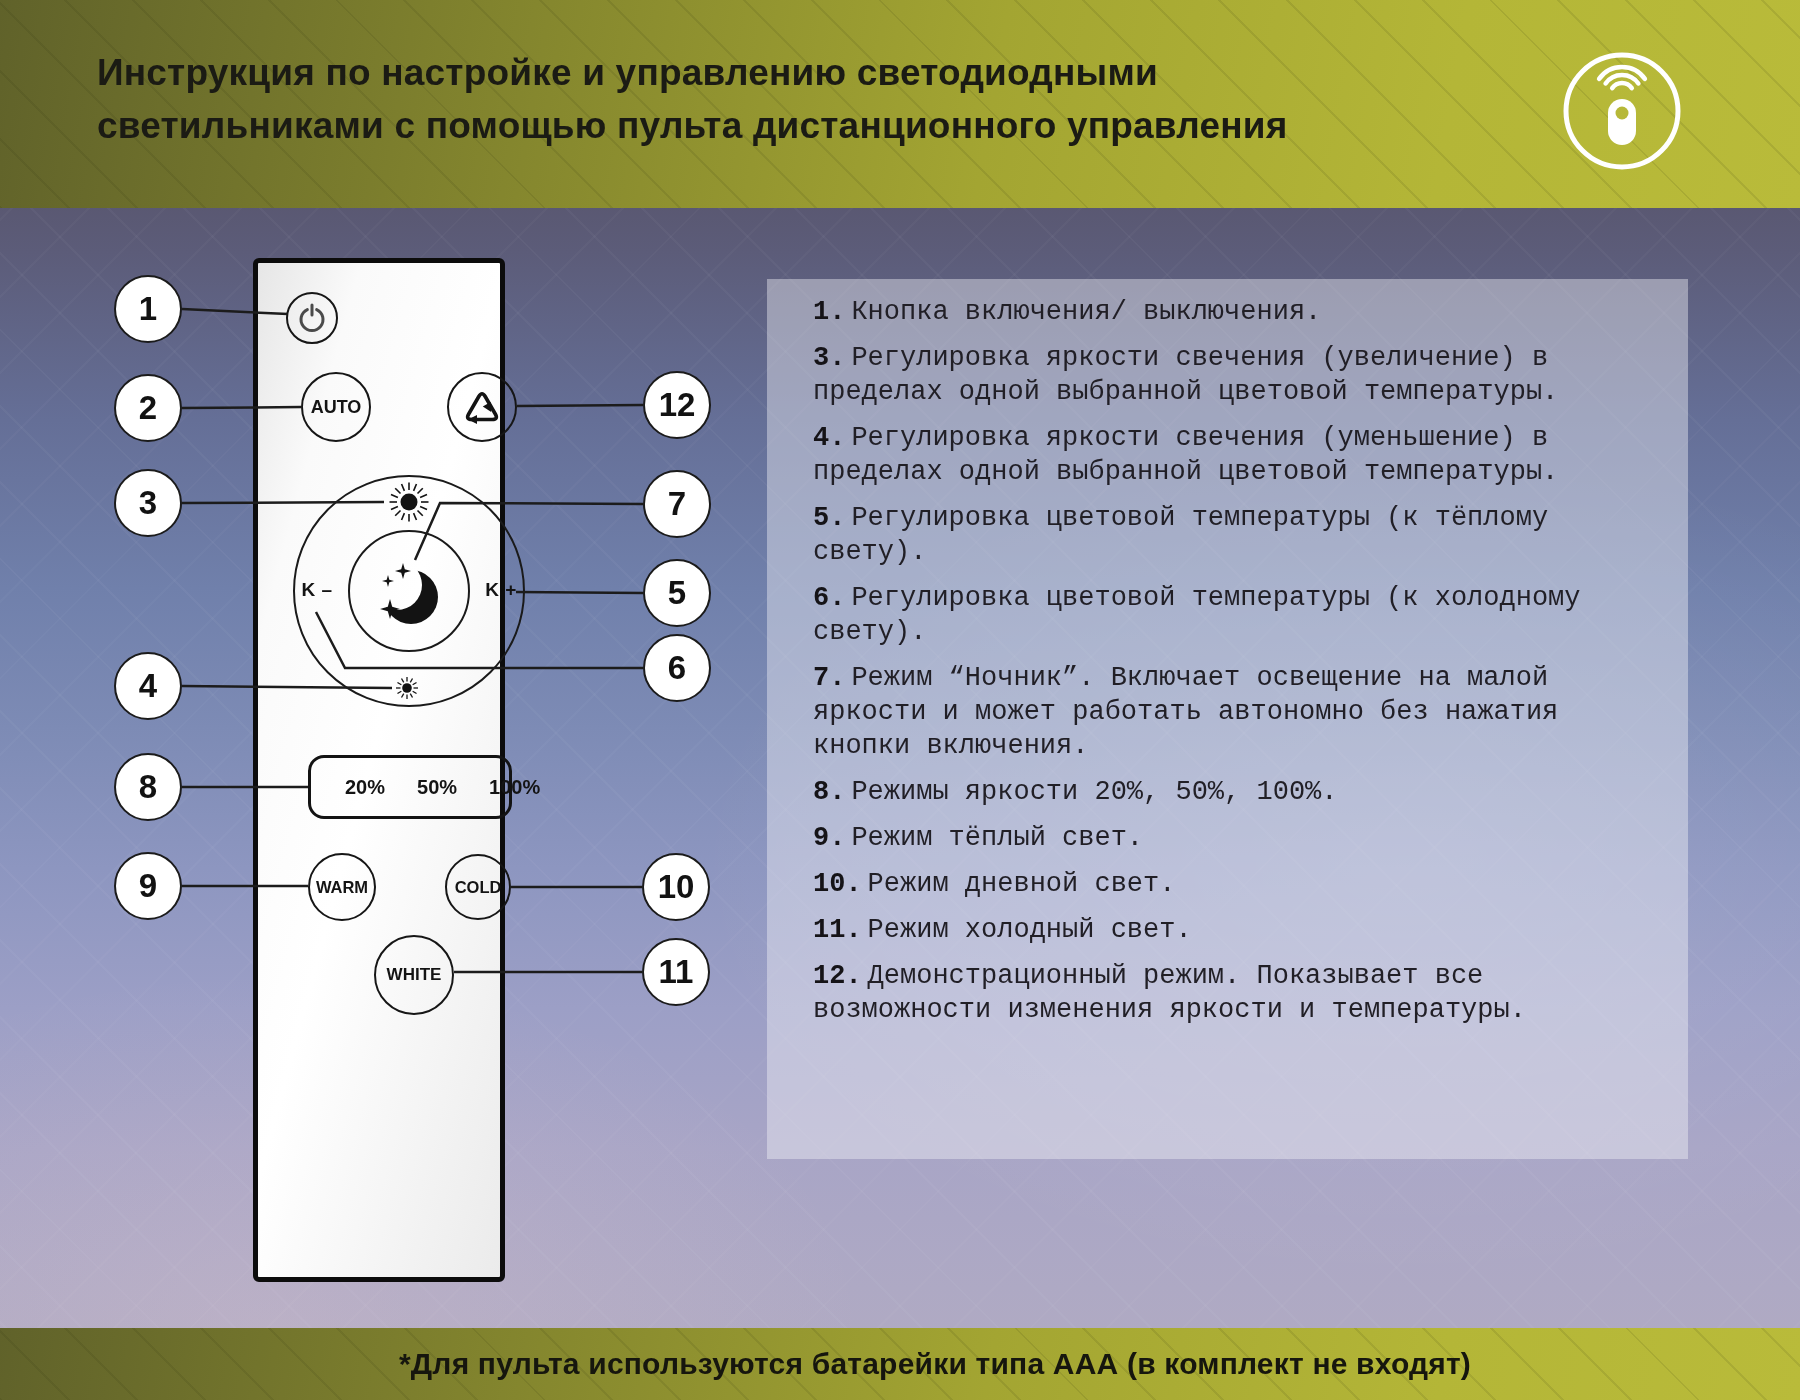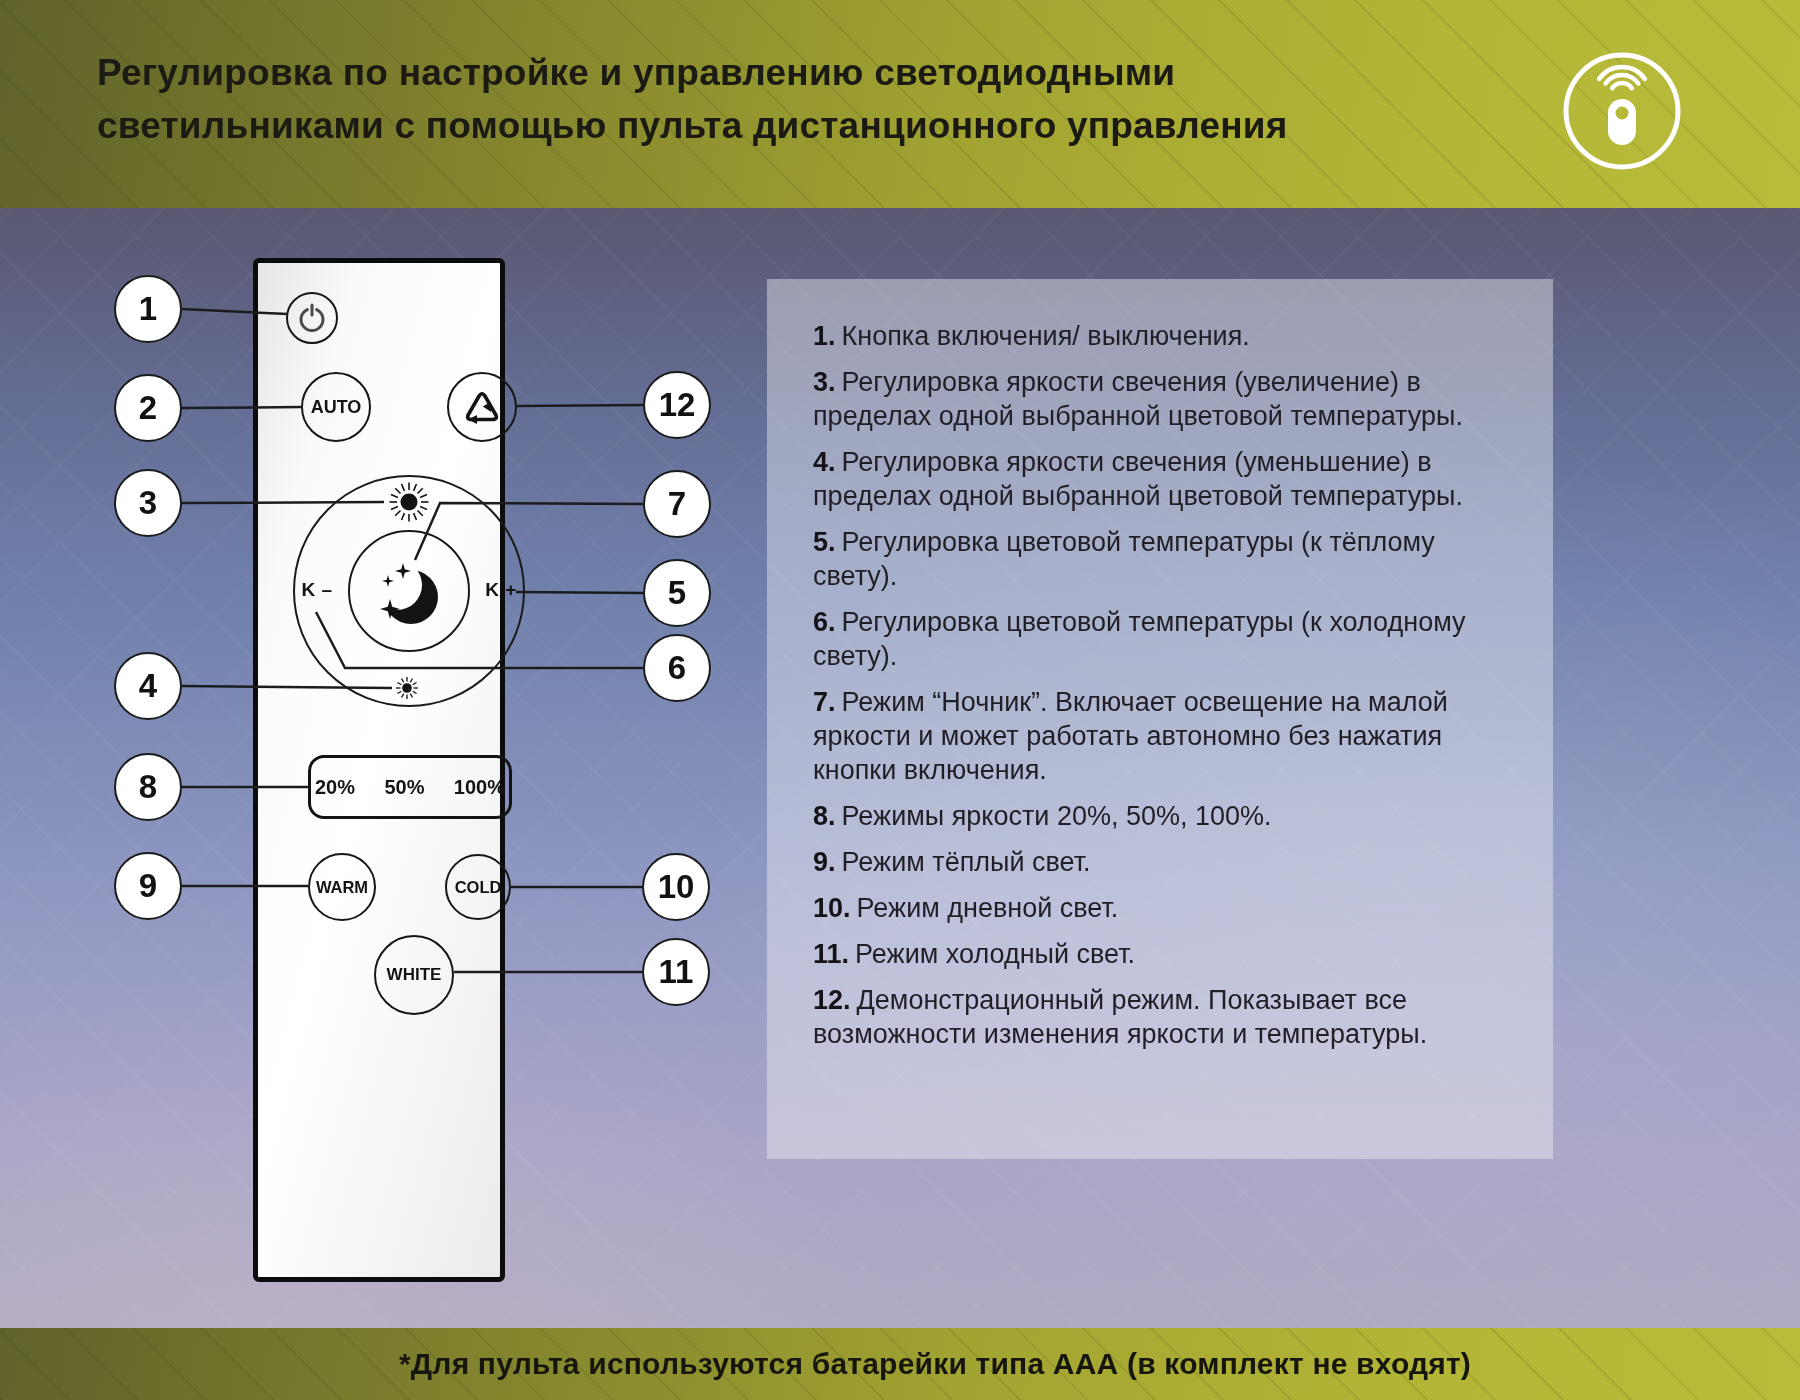--- a/index.html
+++ b/index.html
@@ -20,36 +20,36 @@
     background:linear-gradient(100deg,#60622a 0%,#85872e 30%,#a3a532 55%,#b4b637 80%,#b9bb3a 100%);}
   .band::before{content:"";position:absolute;inset:0;
     background:repeating-linear-gradient(45deg, rgba(35,40,8,0.10) 0 2px, transparent 2px 48px);}
   .band-top{top:0;height:208px;}
   .band-bottom{top:1328px;height:72px;}
   
   .title{position:absolute;left:97px;top:46px;width:1400px;z-index:3;
     font-size:37px;line-height:53px;font-weight:700;color:#1b1b14;letter-spacing:.2px;}
   .badge{position:absolute;left:1557px;top:43px;z-index:3;}
   
-  .panel{position:absolute;left:767px;top:279px;width:786px;height:880px;z-index:2;
+  .panel{position:absolute;left:767px;top:279px;width:921px;height:880px;z-index:2;
     background:rgba(244,242,248,0.42);box-sizing:border-box;
-    padding:40px 50px 0 46px;}
+    padding:16px 50px 0 46px;font-family:Liberation Mono, monospace;}
   .item{font-size:27px;line-height:34px;color:#211f26;margin-bottom:12px;}
   .item .num{font-weight:700;color:#151317;margin-right:6px;}
   
   .remote{position:absolute;left:253px;top:258px;width:252px;height:1024px;z-index:2;
     box-sizing:border-box;border:5px solid #0c0c0c;border-radius:6px;
     background:linear-gradient(105deg,#e6e6e6 0%,#fafafa 20%,#ffffff 48%,#f6f6f6 72%,#ebebeb 100%);}
   .rbtn{position:absolute;border:2.5px solid #161616;border-radius:50%;box-sizing:border-box;
     display:flex;align-items:center;justify-content:center;color:#141414;font-weight:700;}
   .circle-line{position:absolute;border:2.5px solid #1a1a1a;border-radius:50%;box-sizing:border-box;}
   .klabel{position:absolute;font-weight:700;font-size:19px;color:#141414;letter-spacing:.5px;}
   .pct{position:absolute;left:50px;top:492px;width:204px;height:64px;box-sizing:border-box;
     border:3px solid #131313;border-radius:16px;display:flex;align-items:center;
-    justify-content:space-between;padding:0 4px;font-weight:700;font-size:20px;color:#141414;}
+    justify-content:space-between;padding:0 34px;font-weight:700;font-size:20px;color:#141414;gap:32px;}
   
   .lines{position:absolute;inset:0;z-index:4;pointer-events:none;}
   .co{position:absolute;width:68px;height:68px;z-index:5;background:#fff;
     border:2.5px solid #1b1b1b;border-radius:50%;box-sizing:border-box;
     display:flex;align-items:center;justify-content:center;
     font-size:33px;font-weight:700;color:#121212;}
   
   .footnote{position:absolute;left:0;top:1328px;width:1800px;height:72px;z-index:3;
     display:flex;align-items:center;justify-content:center;padding-left:70px;box-sizing:border-box;
     font-size:30px;font-weight:700;color:#16160e;letter-spacing:.2px;border-radius:6px;}
@@ -57,21 +57,21 @@
 </head>
 <body>
 
 <div class="stage">
 
   <div class="bg-main"></div>
   <div class="bg-pattern"></div>
 
   <div class="band band-top"></div>
   <div class="title">
-    <div>Регулировка по настройке и управлению светодиодными</div>
+    <div>Инструкция по настройке и управлению светодиодными</div>
     <div>светильниками с помощью пульта дистанционного управления</div>
   </div>
   <div class="badge">
     <svg width="130" height="130" viewBox="0 0 130 130">
       <defs>
         <mask id="holem">
           <rect x="0" y="0" width="130" height="130" fill="#fff"></rect>
           <circle cx="65" cy="70" r="6.5" fill="#000"></circle>
         </mask>
       </defs>

